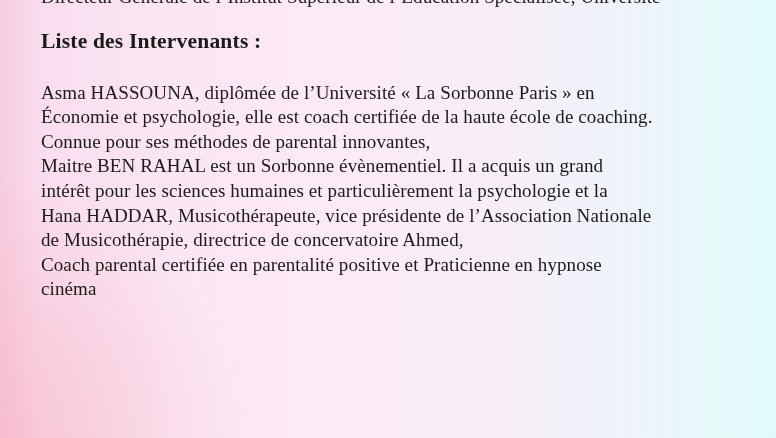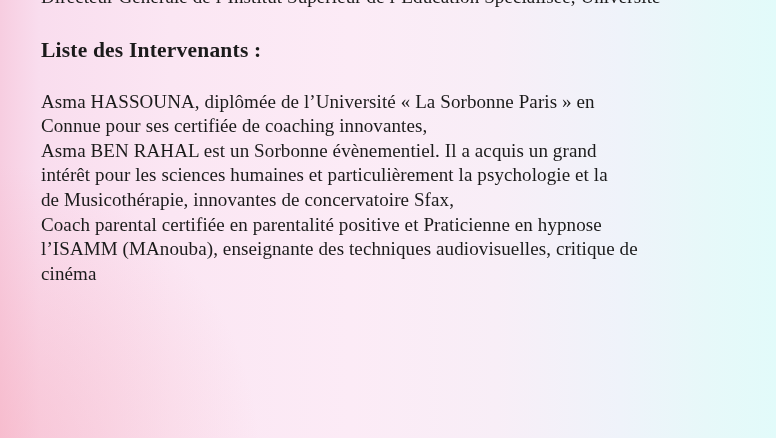--- a/index.html
+++ b/index.html
@@ -26,46 +26,47 @@
     font-size: 19px;
     line-height: 24.6px;
     white-space: nowrap;
     letter-spacing: 0.1px;
   }
   .line b { font-weight: 400; }
   .heading {
     font-size: 21.5px;
     font-weight: 700;
     line-height: 28px;
-    margin-top: 26px;
+    margin-top: 17px;
     letter-spacing: 0.2px;
     white-space: nowrap;
   }
   .body-block { margin-top: 26px; }
 </style>
 </head>
 <body>
 
 <div class="page">
   <div class="content">
 
     <div class="line">Directeur Générale de l’Institut Supérieur de l’Éducation Spécialisée, Université</div>
 
     <div class="heading">Liste des Intervenants :</div>
 
     <div class="body-block">
 
       <div class="line"><b>Asma HASSOUNA,</b><span> diplômée de l’Université « La Sorbonne Paris » en</span></div>
-      <div class="line">Connue pour ses certifiée de coaching innovantes,</div>
+      <div class="line">Économie et psychologie, elle est coach certifiée de la haute école de coaching.</div>
+      <div class="line">Connue pour ses méthodes de parental innovantes,</div>
 
-      <div class="line"><b>Asma BEN RAHAL</b><span> est un Sorbonne évènementiel. Il a acquis un grand</span></div>
+      <div class="line"><b>Maitre BEN RAHAL</b><span> est un Sorbonne évènementiel. Il a acquis un grand</span></div>
       <div class="line">intérêt pour les sciences humaines et particulièrement la psychologie et la</div>
 
-      <div class="line">de Musicothérapie, innovantes de concervatoire Sfax,</div>
+      <div class="line"><b>Hana HADDAR</b><span>, Musicothérapeute, vice présidente de l’Association Nationale</span></div>
+      <div class="line">de Musicothérapie, directrice de concervatoire Ahmed,</div>
 
       <div class="line">Coach parental certifiée en parentalité positive et Praticienne en hypnose</div>
 
-      <div class="line">l’ISAMM (MAnouba), enseignante des techniques audiovisuelles, critique de</div>
       <div class="line">cinéma</div>
 
     </div>
   </div>
 </div>
 
 </body></html>

